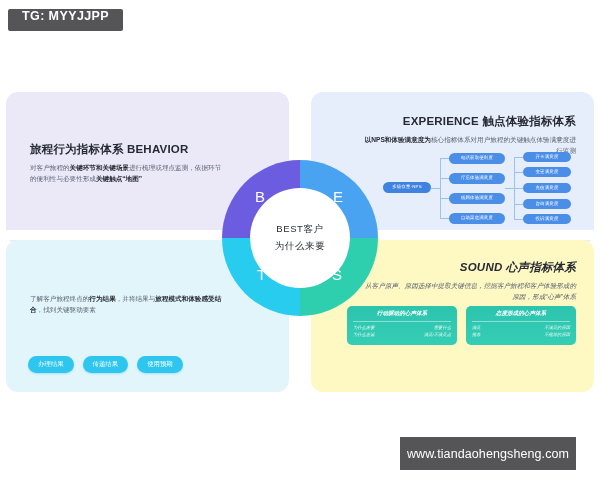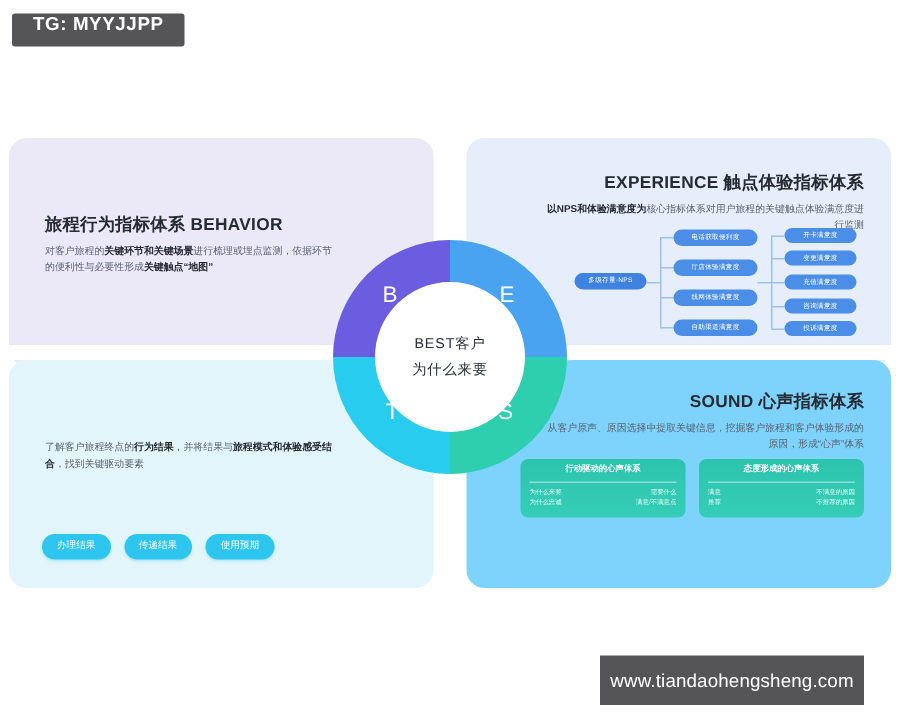--- a/index.html
+++ b/index.html
@@ -58,22 +58,23 @@
     background: #e6eefb;
     border-radius: 12px 12px 12px 72px;
   }
   #quad-t {
     left: 6px; top: 152px;
     background: #e2f5fb;
     border-radius: 12px 72px 12px 12px;
   }
   #quad-s {
     left: 311px; top: 152px;
-    background: #7dd3fc;
+    background: #fef9c3;
     border-radius: 72px 12px 12px 12px;
+    font-style: italic;
   }
 
   .q-title {
     font-size: 11.5px;
     font-weight: bold;
     color: #262a33;
     letter-spacing: .2px;
   }
   .q-desc {
     font-size: 6.6px;

